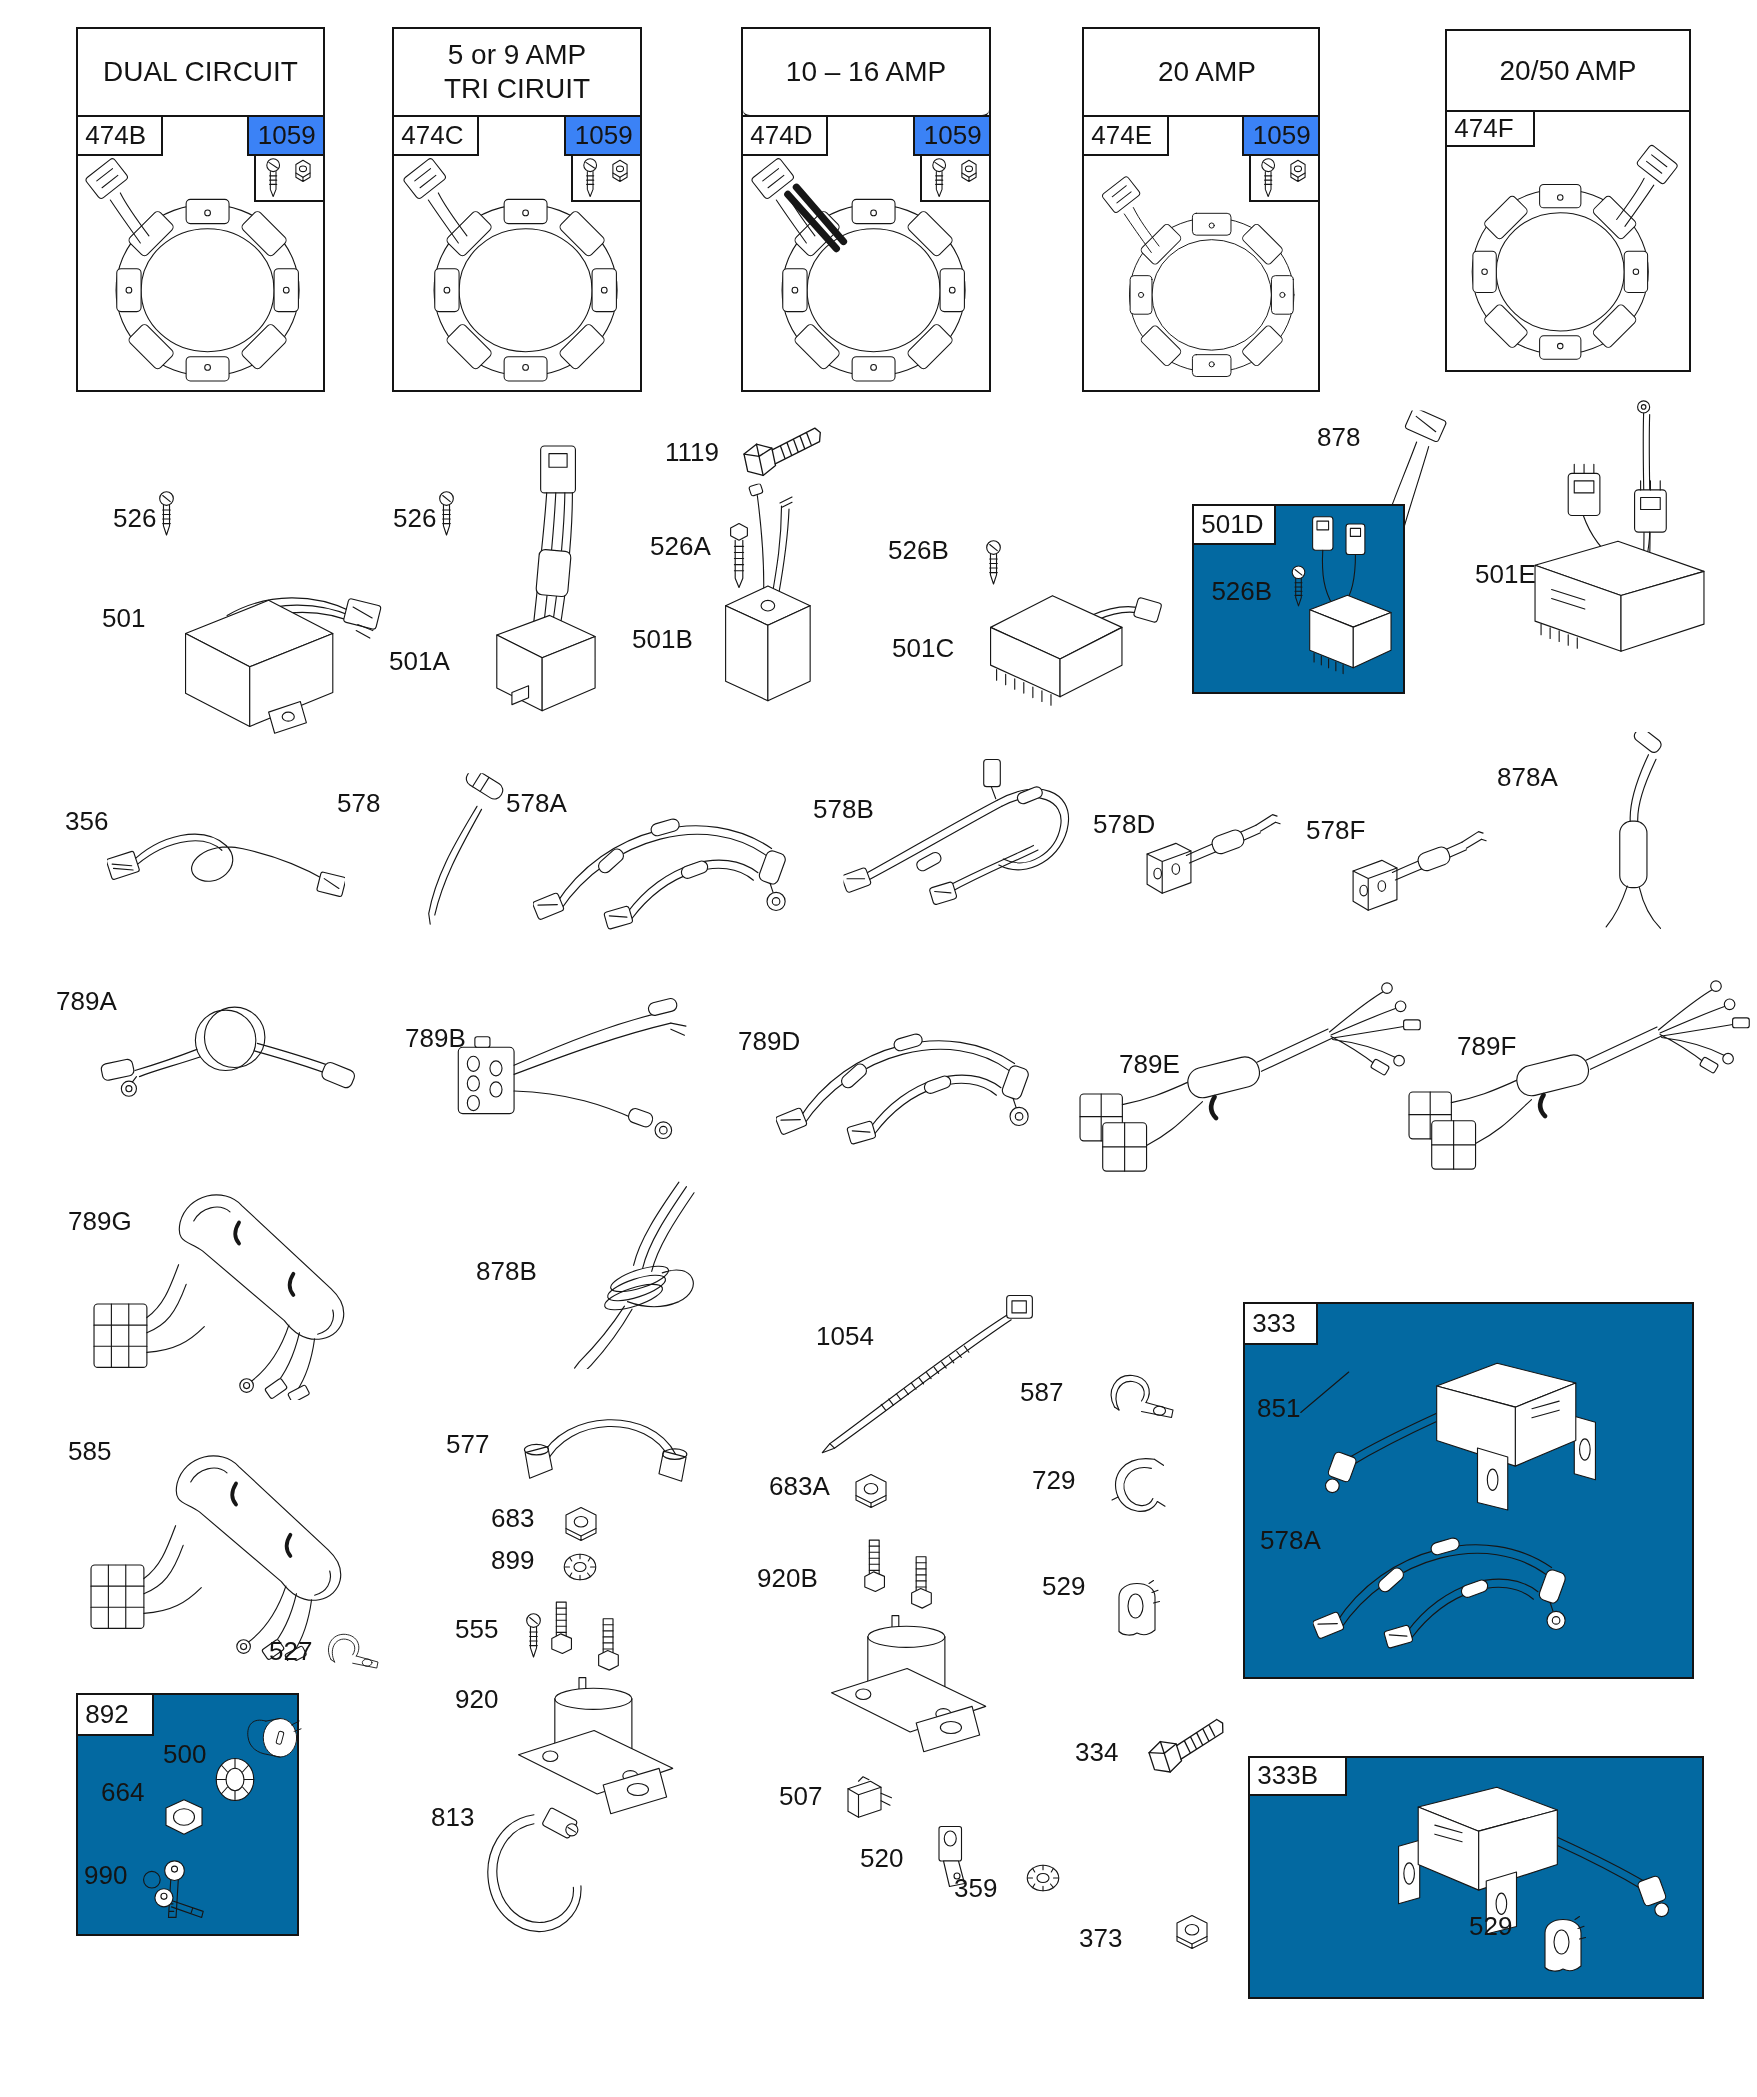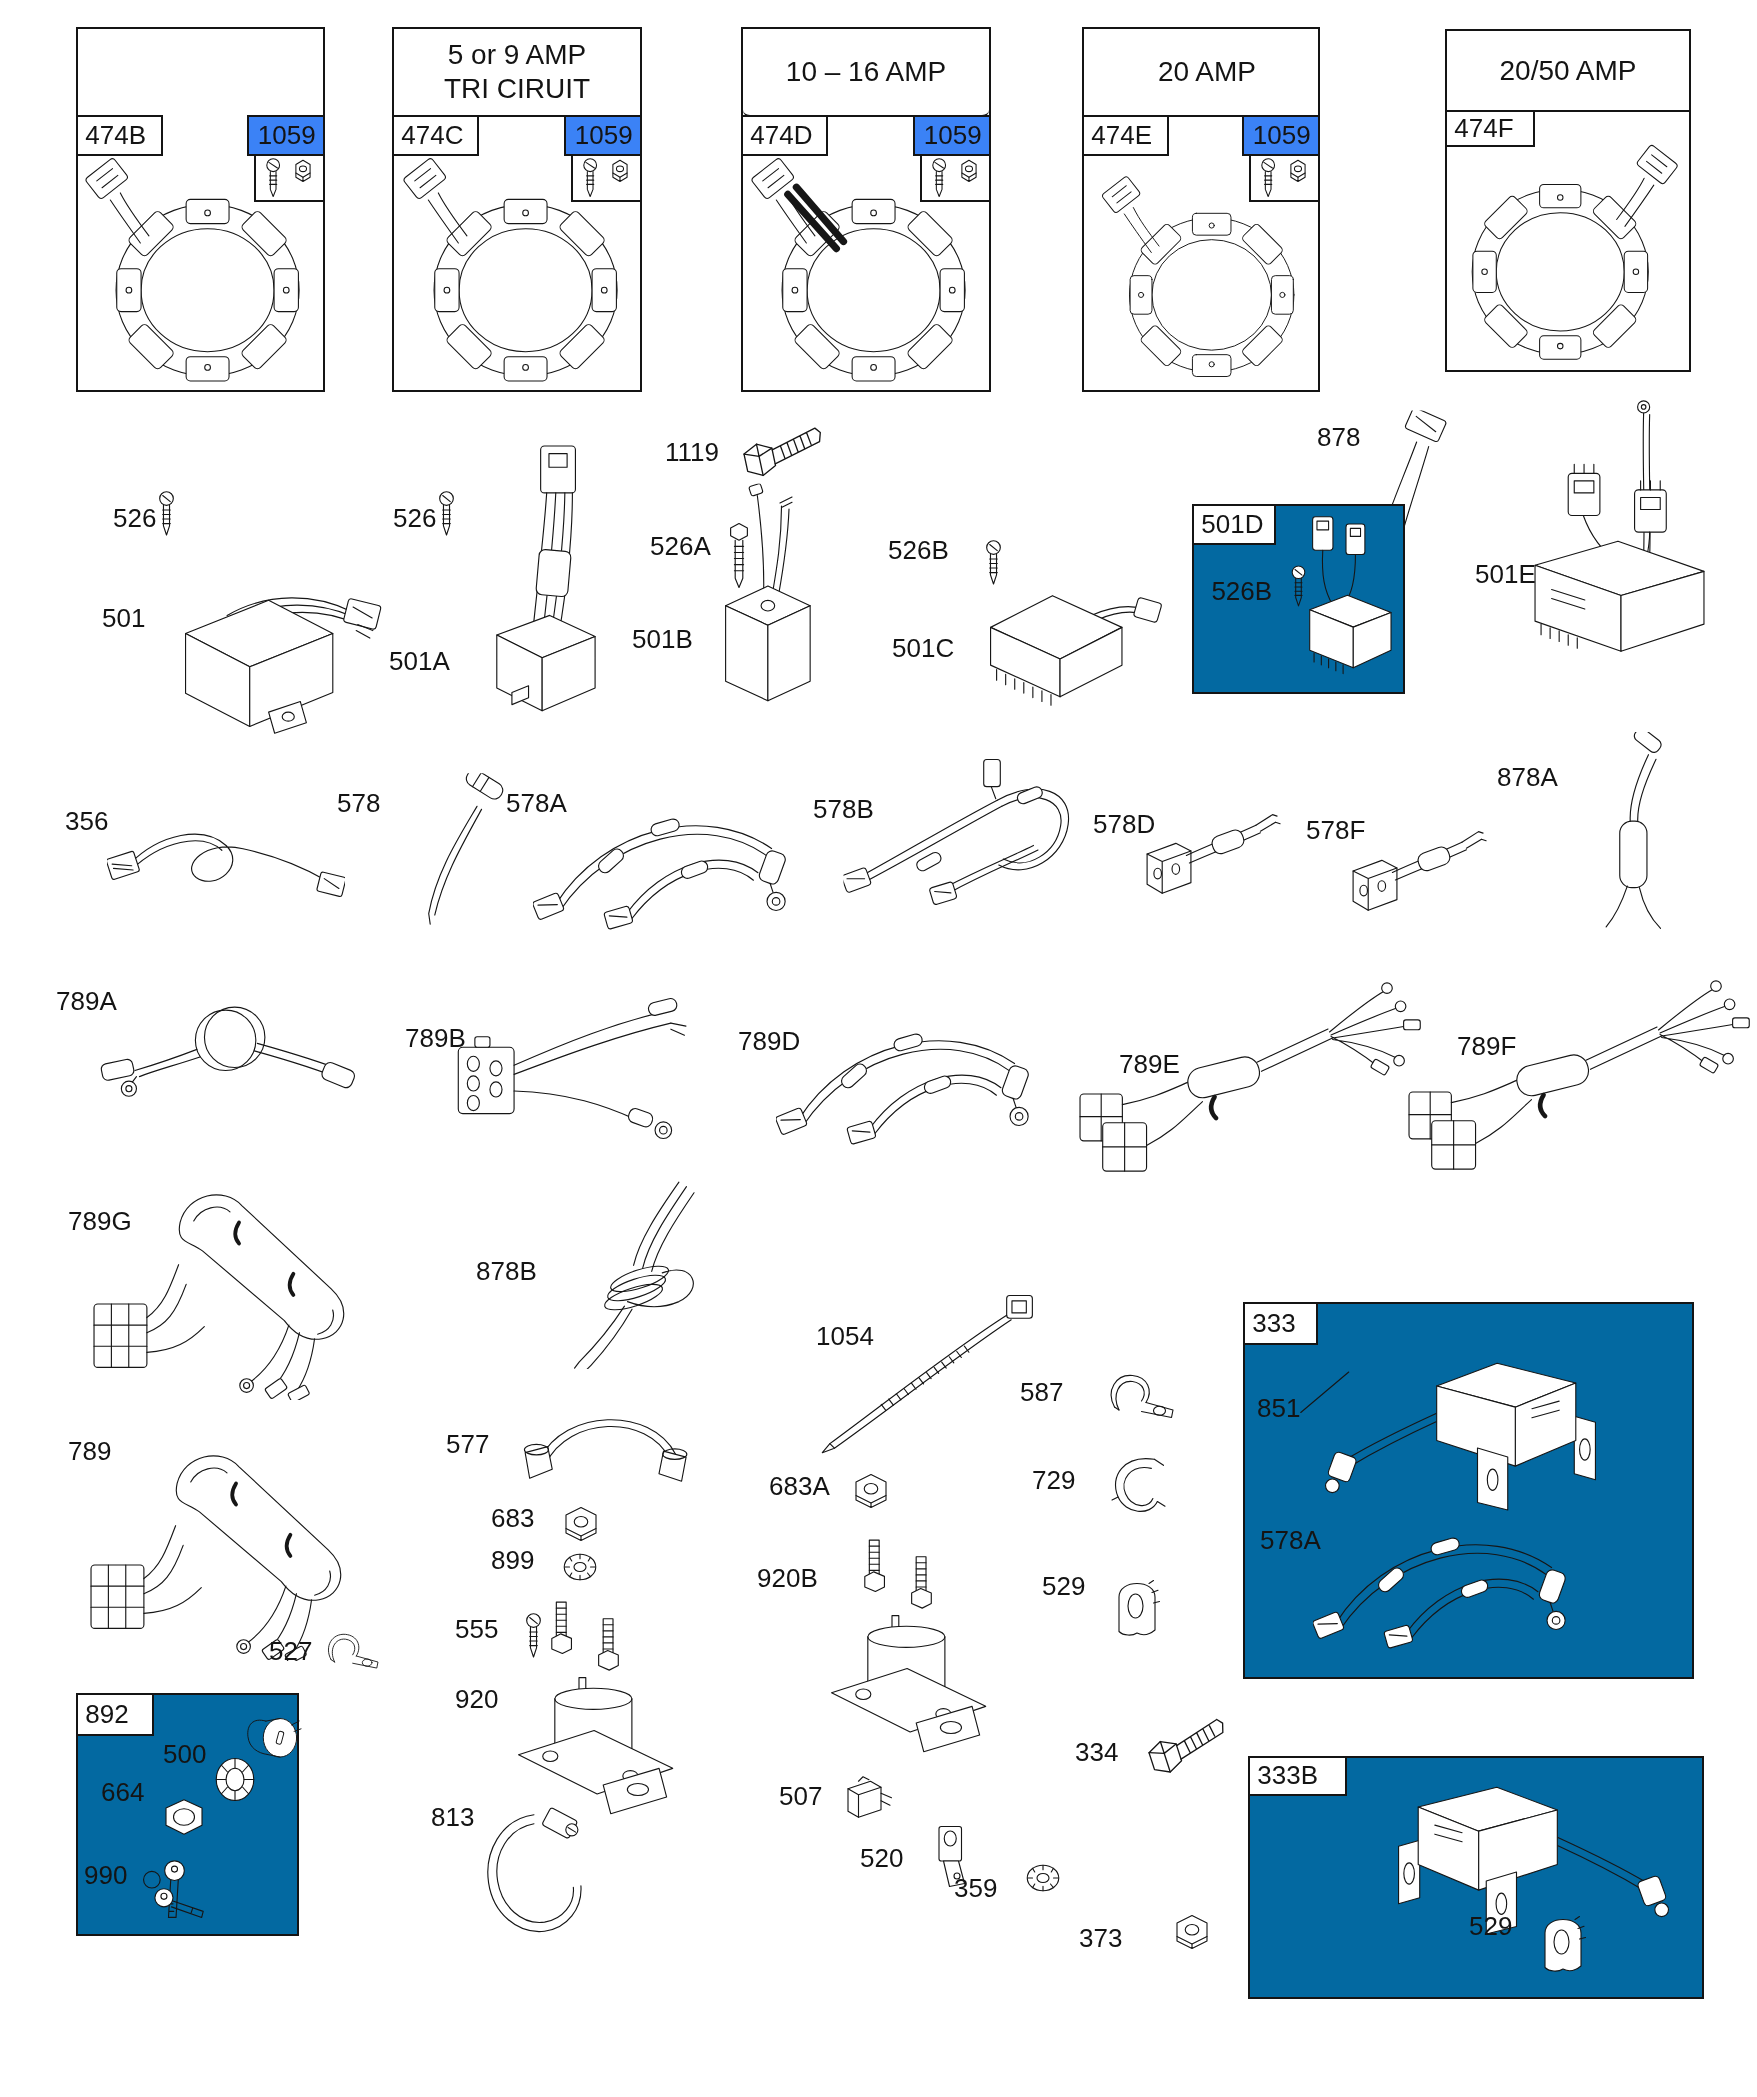--- a/index.html
+++ b/index.html
@@ -444,20 +444,23 @@
   <polygon points="202,76 232,84 226,116 196,106" fill="#fff"></polygon>
           <ellipse cx="217" cy="80" rx="16" ry="7"></ellipse>
 </symbol>
 <symbol id="sym-leader" viewBox="0 0 70 60">
           <path d="M2,58 L66,4"></path>
         </symbol>
 </defs>
 </svg>
 
 <div class="panel" style="left:76px;top:26.5px;width:245px;height:361px;">
+  <div class="panel-title" style="height:86px;">
+        <span>DUAL CIRCUIT</span>
+      </div>
   <div class="pn-box" style="top:86px;width:76px;height:37px;">
         <span>474B</span>
       </div>
   <div class="hw-box" style="top:86px;width:67px;height:37px;">
         <span>1059</span>
       </div>
   <div class="hw-cell" style="top:125px;width:67px;height:44px;">
         <svg class="sk" style="position:static" width="67" height="44" viewBox="0 0 90 62">
           <use href="#sym-hwpair"></use>
         </svg>
@@ -752,21 +755,21 @@
       </svg>
   <div class="part" style="left:15px;top:221px;">
     <span class="lbl">578A</span>
     <svg class="sk" style="left:53px;top:-15px;" width="268" height="140" viewBox="0 0 355 185">
           <use href="#sym-harness-u"></use>
         </svg>
   </div>
 </div>
 
 <div class="part" style="left:68px;top:1436px;">
-  <span class="lbl">789</span>
+  <span class="lbl">585</span>
   <svg class="sk" style="left:19.7px;top:1.5px;" width="321" height="223" viewBox="0 0 425 295">
         <use href="#sym-big-harness"></use>
       </svg>
 </div>
 <div class="part" style="left:446px;top:1429px;">
   <span class="lbl">577</span>
   <svg class="sk" style="left:65px;top:-35px;" width="193" height="94" viewBox="0 0 255 125">
         <use href="#sym-plug-arc"></use>
       </svg>
 </div>

